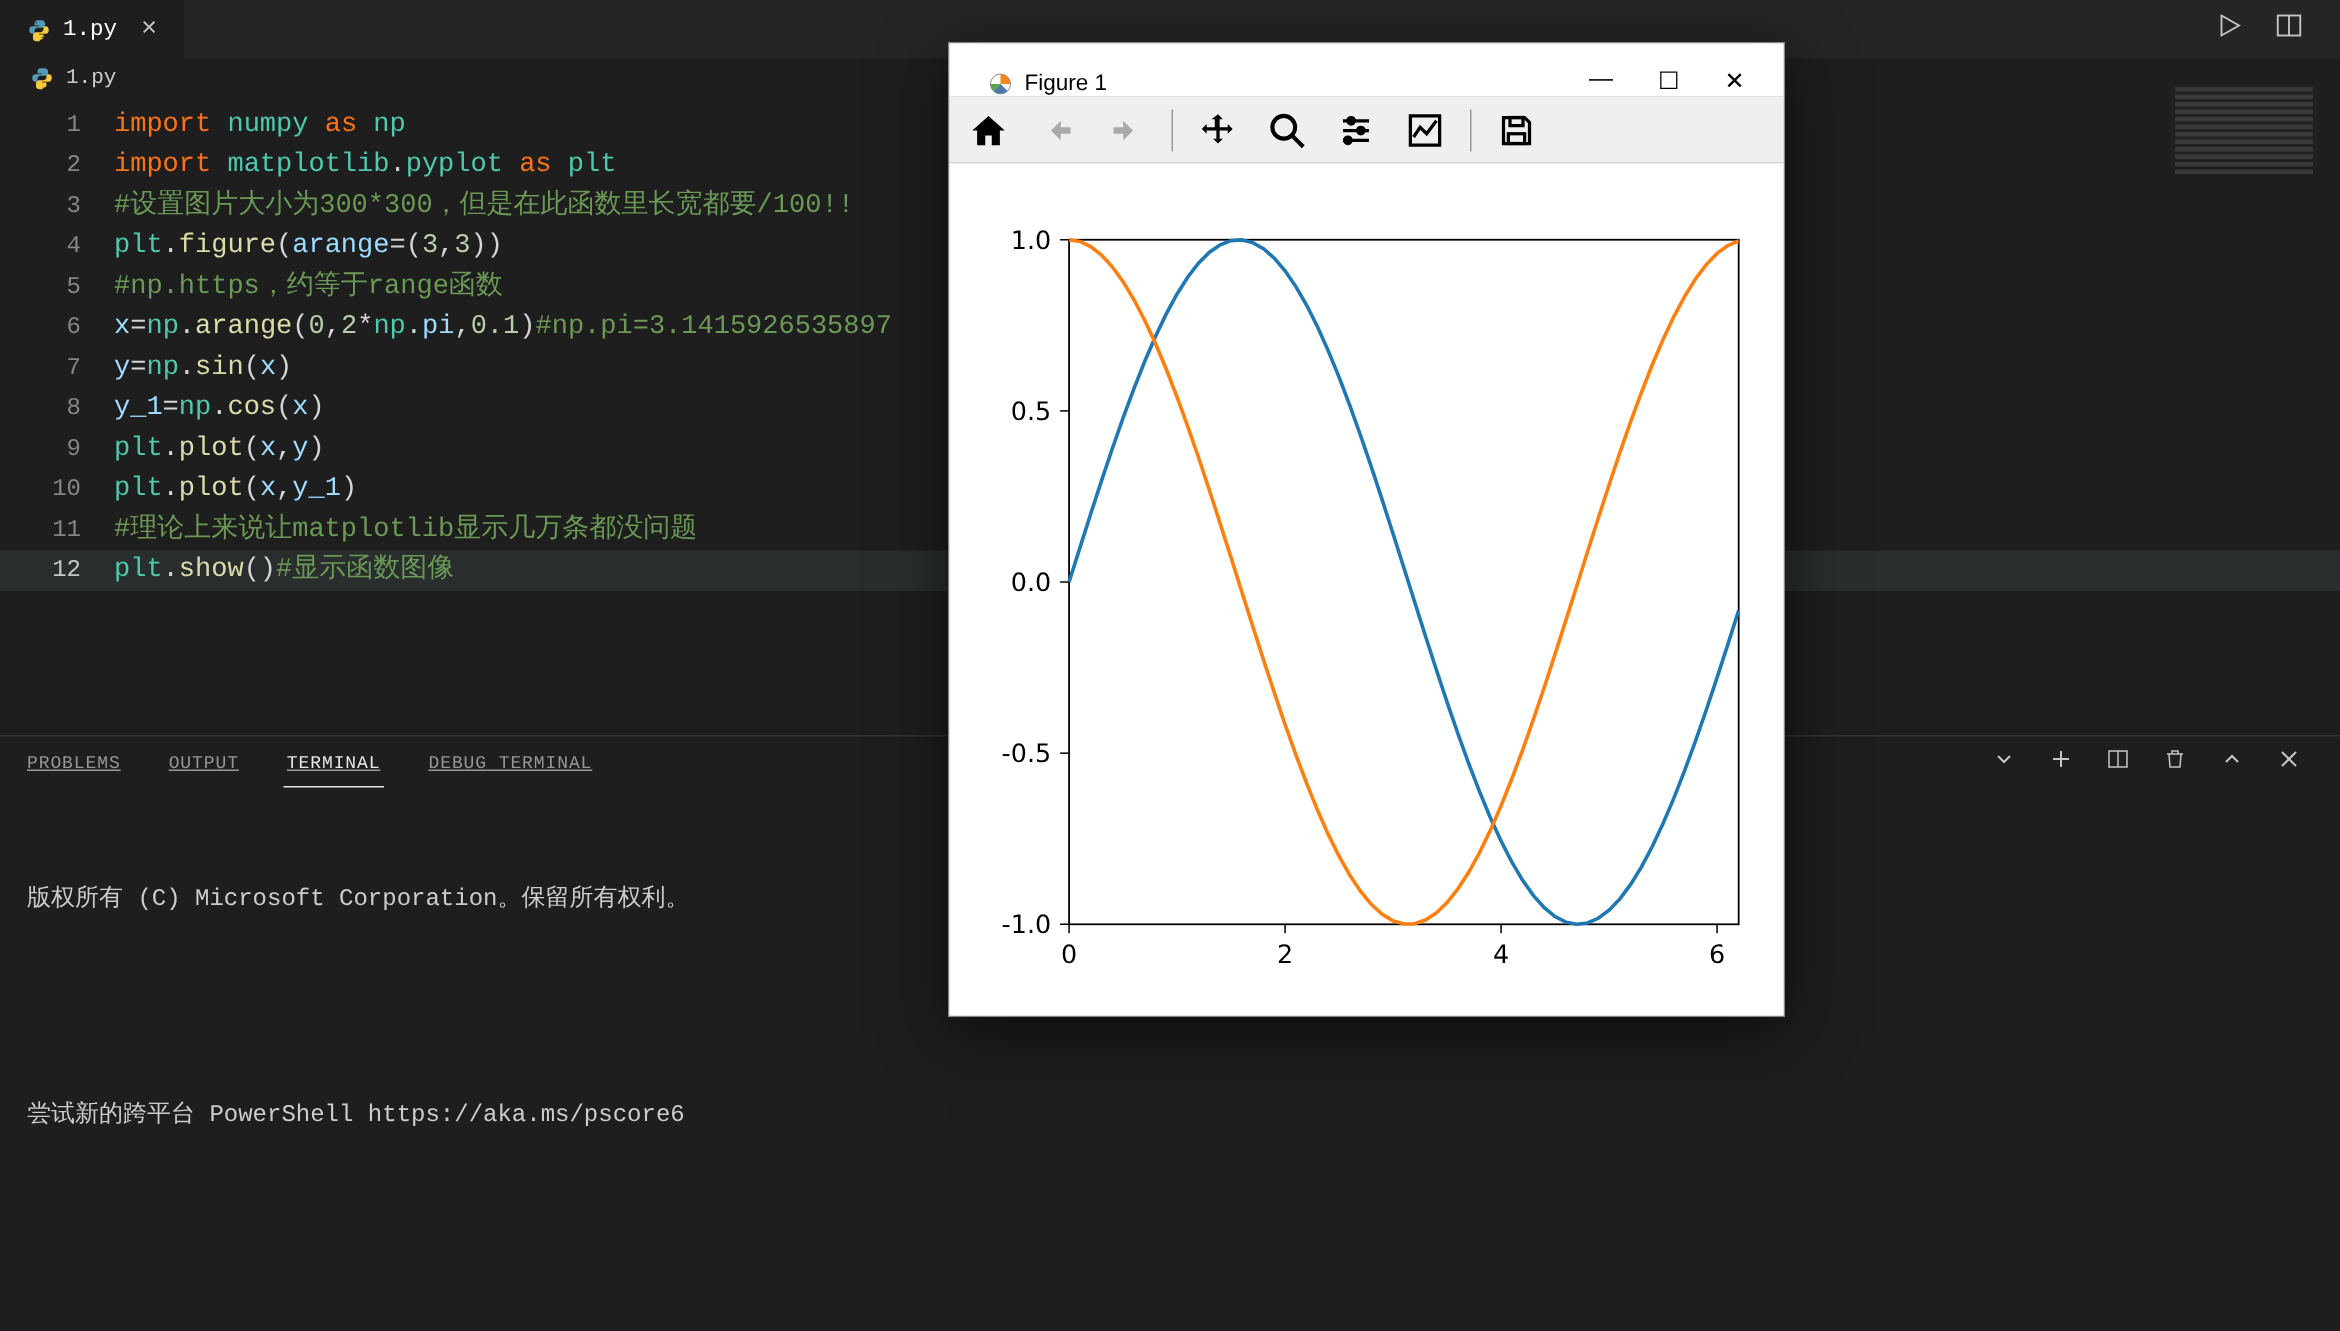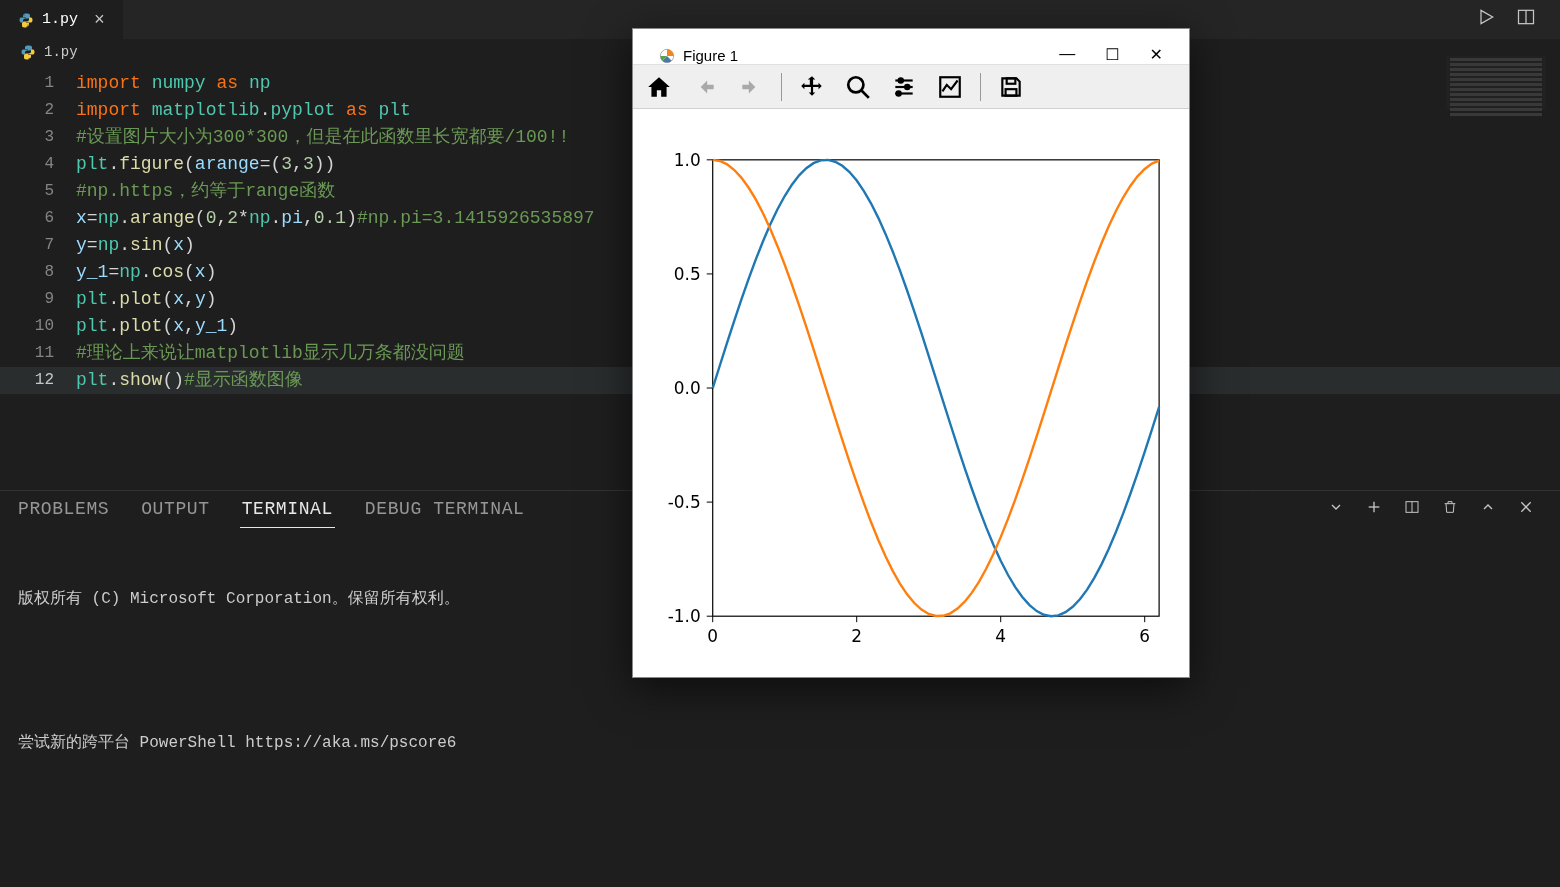--- a/index.html
+++ b/index.html
@@ -25,21 +25,21 @@
 .code-line.active { background: #2a2d2e; }
 .code { white-space: pre; }
 .kw { color: #f97316; }
 .mod { color: #4ec9b0; }
 .fn { color: #dcdcaa; }
 .num { color: #b5cea8; }
 .comment { color: #6a9955; }
 .var { color: #9cdcfe; }
 
 .panel { flex: 1; display: flex; flex-direction: column; border-top: 1px solid #333; background: #1e1e1e; margin-top: 90px; }
-.panel-tabs { display: flex; align-items: center; height: 36px; padding: 0 16px; gap: 28px; font-size: 18px; letter-spacing: 0.6px; color: #969696; }
+.panel-tabs { display: flex; align-items: center; height: 36px; padding: 0 16px; gap: 28px; font-size: 12px; letter-spacing: 0.6px; color: #969696; text-decoration: underline; }
 .panel-tab { cursor: pointer; padding: 8px 2px; }
 .panel-tab.active { color: #e7e7e7; border-bottom: 1px solid #e7e7e7; }
 .panel-spacer { flex: 1; }
 .panel-actions { display: flex; gap: 22px; align-items: center; color: #c5c5c5; font-size: 18px; padding-right: 10px; }
 .panel-actions span { cursor: pointer; }
 
 .terminal { flex: 1; padding: 12px 18px; font-size: 16px; line-height: 24px; white-space: pre-wrap; color: #cccccc; }
 
 
 .figure-window { position: absolute; left: 632px; top: 28px; width: 558px; height: 650px; background: #ffffff; box-shadow: 0 10px 40px rgba(0,0,0,.6); border: 1px solid #888; font-family: "Segoe UI", sans-serif; color: #000; }

